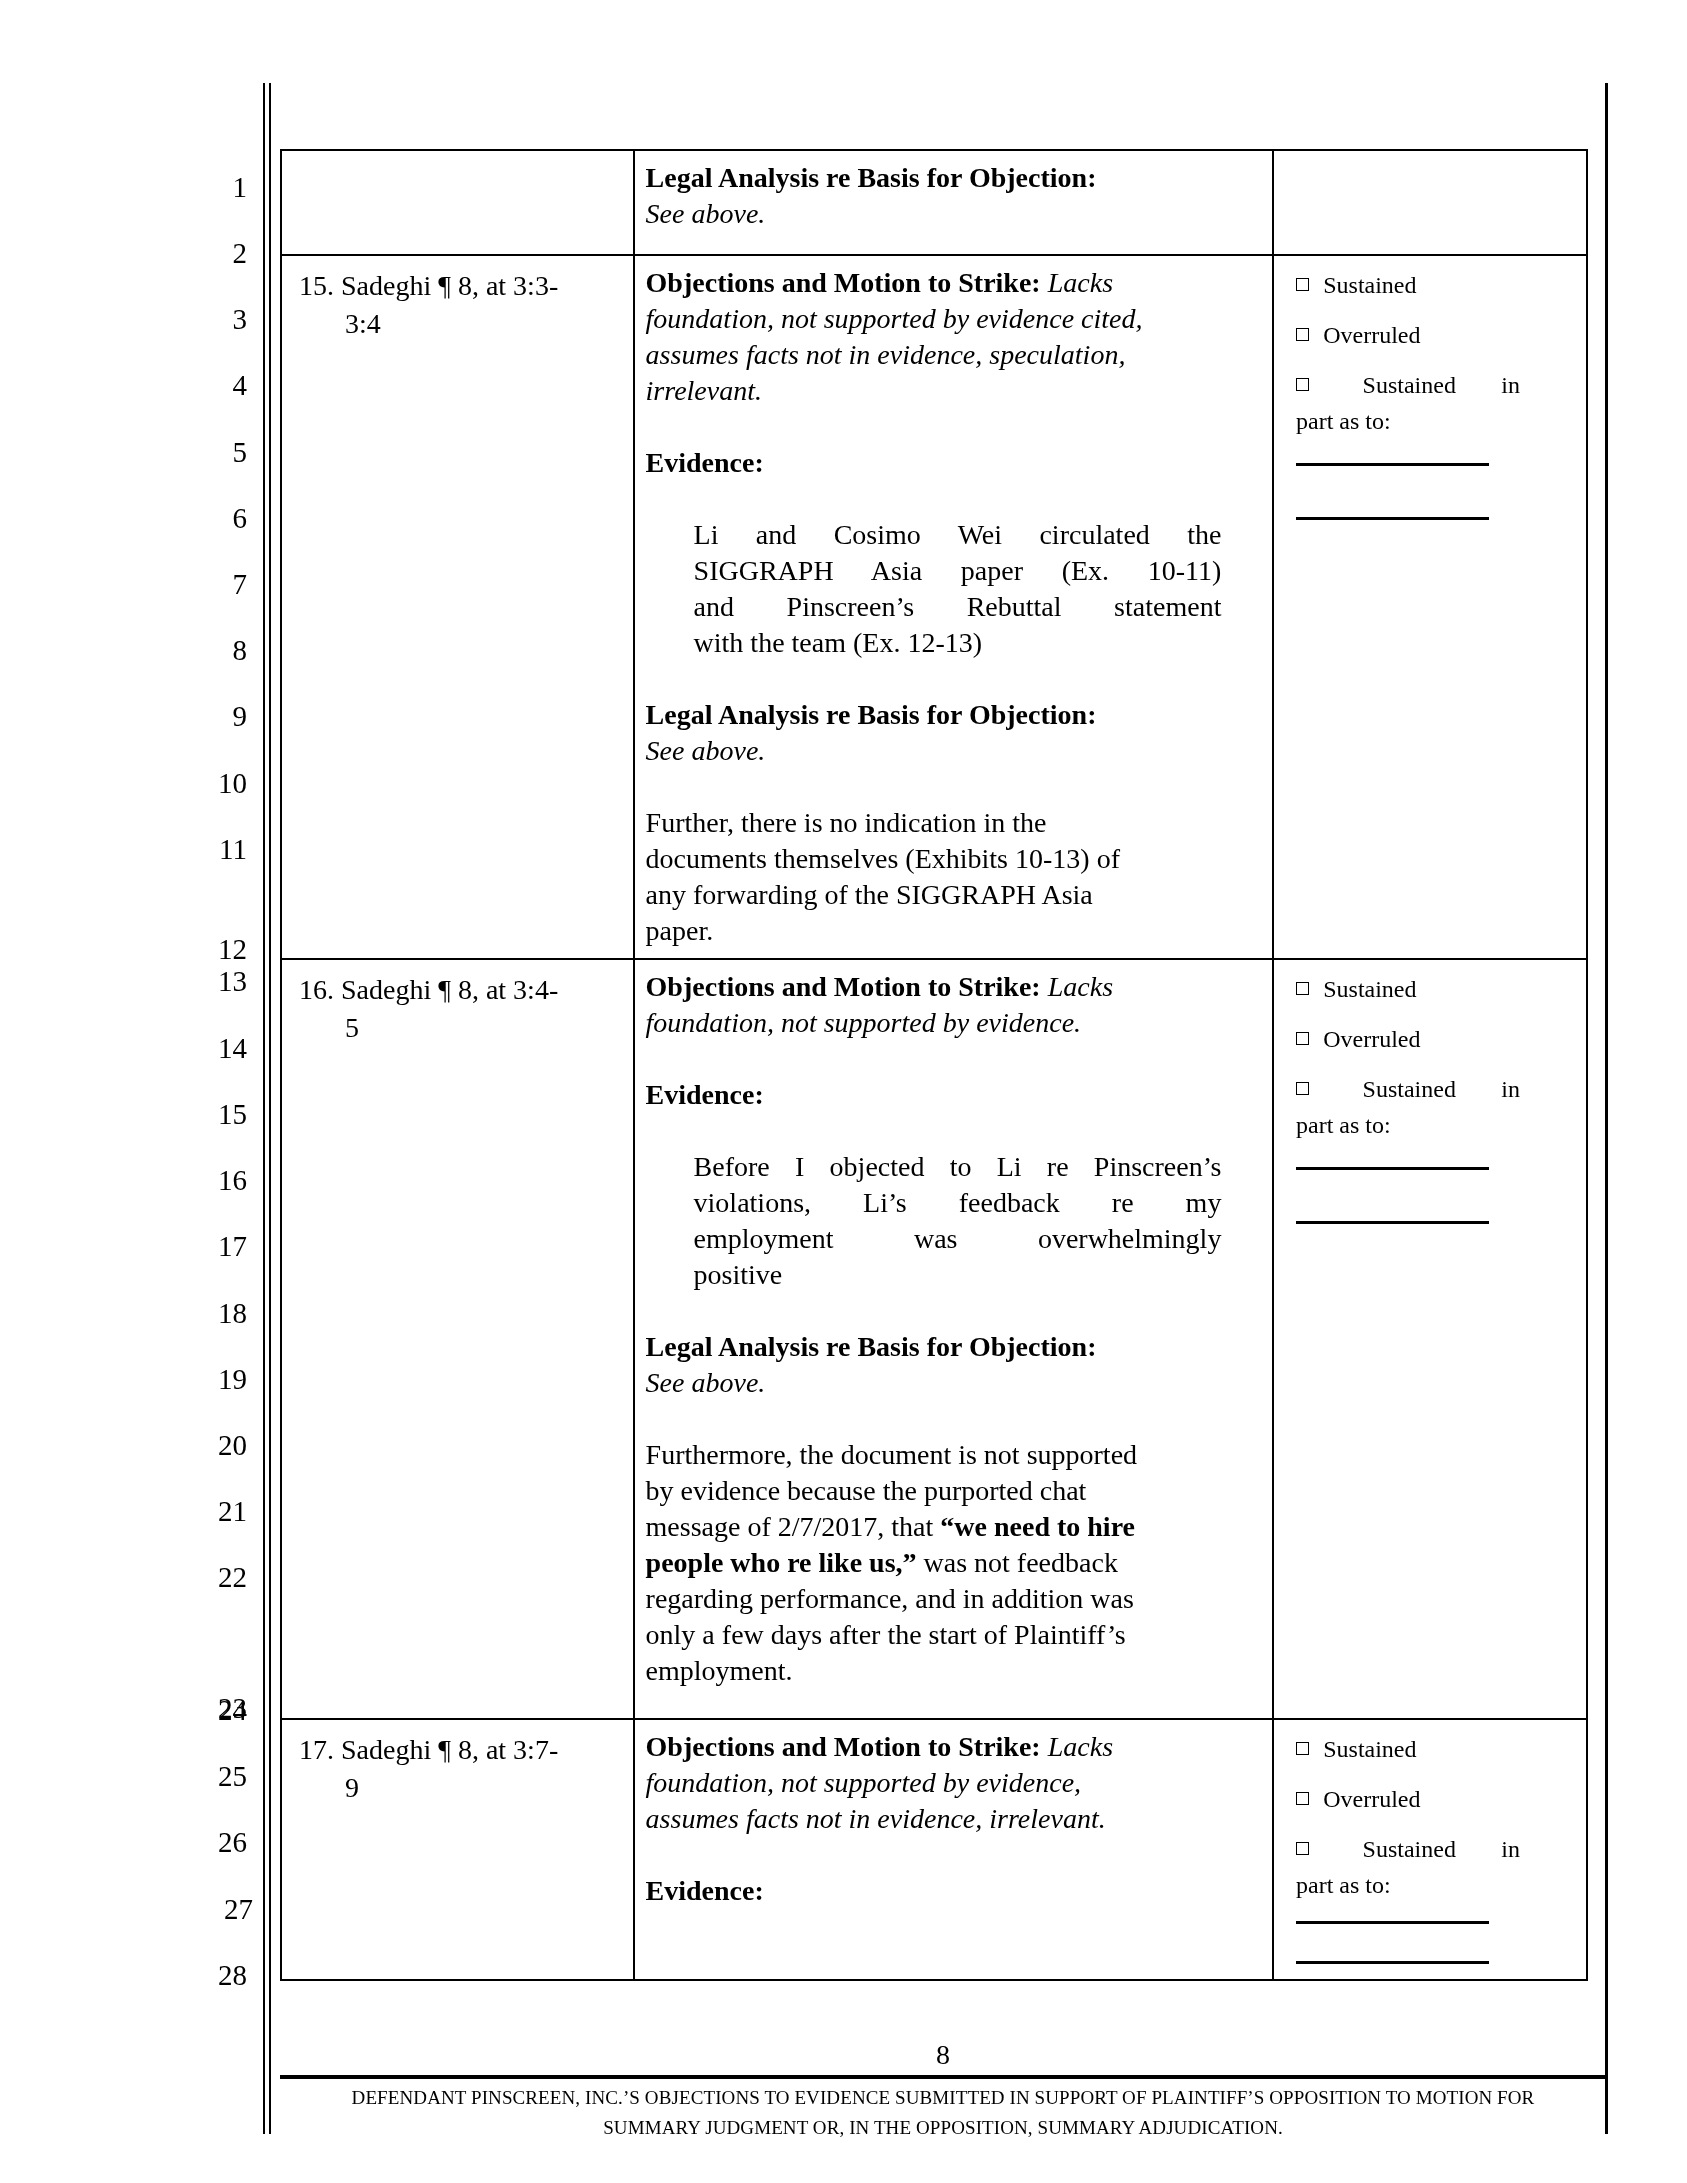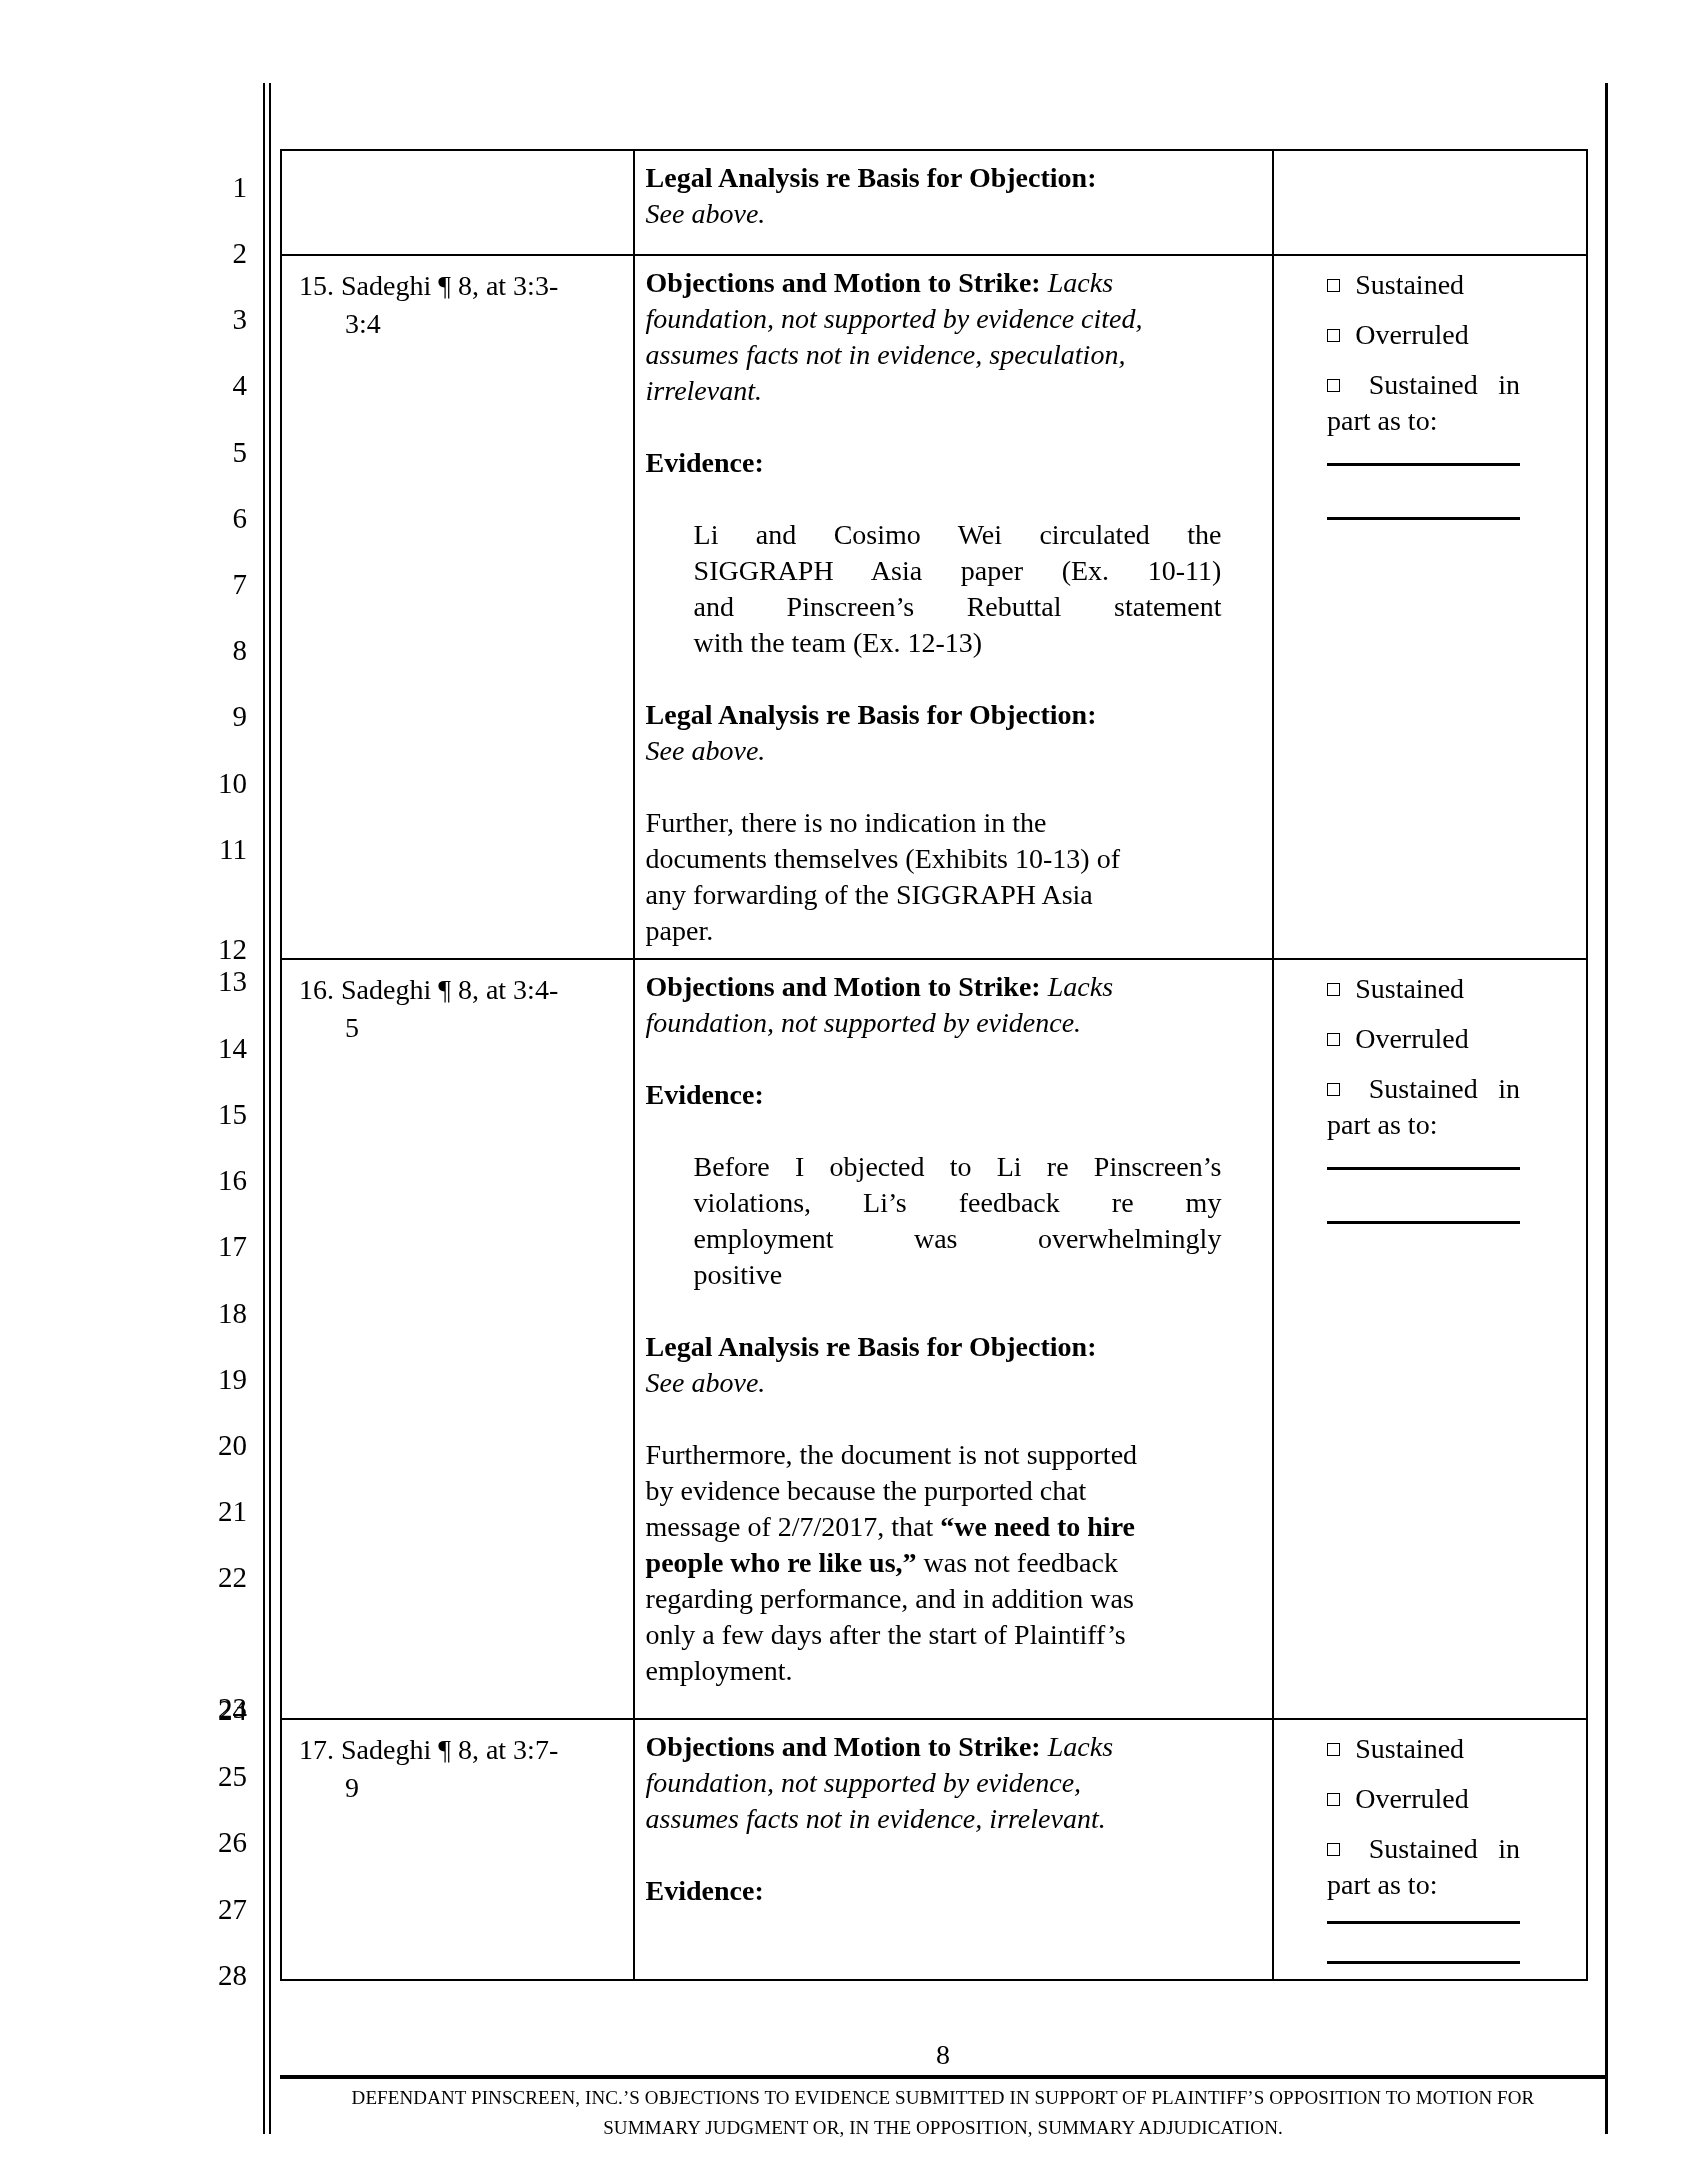--- a/index.html
+++ b/index.html
@@ -9,21 +9,21 @@
   .ln{position:absolute;left:0;width:247px;text-align:right;font-size:29px;line-height:33px;}
   .otable{position:absolute;left:280px;top:149px;width:1308px;border:2.6px solid #000;box-sizing:border-box;background:#fff;}
   .trow{display:flex;border-top:2.6px solid #000;overflow:hidden;}
   .trow.first{border-top:none;}
   .c1{width:353px;border-right:2px solid #000;padding:10.6px 6.6px 0 17px;box-sizing:border-box;
       font-size:28px;line-height:38px;}
   .c1 .cite{white-space:nowrap;}
   .c1 .cite.cont{padding-left:46px;}
   .c2{width:639px;border-right:2px solid #000;padding:9.3px 14.6px 0 10.6px;box-sizing:border-box;
       font-size:28px;line-height:36px;}
-  .c3{flex:1;padding:10.6px 66px 0 22px;box-sizing:border-box;font-size:28px;line-height:36px;margin-left:31px;}
+  .c3{flex:1;padding:10.6px 66px 0 22px;box-sizing:border-box;font-size:24px;line-height:36px;}
   .block{margin:0 0 36px 0;}
   .block:last-child{margin-bottom:0;}
   .block.bq{margin-left:48px;margin-right:36px;}
   .tline{text-align:left;}
   .tline.stretch{text-align:justify;text-align-last:justify;}
   .seg.b{font-weight:bold;}
   .seg.i{font-style:italic;}
   .cbox{display:inline-block;width:11.2px;height:11.2px;border:1.3px solid #000;margin-right:8px;vertical-align:1.3px;}
   .opt{margin:0 0 14px 0;}
   .sigrule{height:0;border-top:3.3px solid #000;width:193px;}
@@ -65,21 +65,21 @@
       <div class="ln" style="top: 1230px;">17</div>
       <div class="ln" style="top: 1297px;">18</div>
       <div class="ln" style="top: 1363px;">19</div>
       <div class="ln" style="top: 1429px;">20</div>
       <div class="ln" style="top: 1495px;">21</div>
       <div class="ln" style="top: 1561px;">22</div>
       <div class="ln" style="top: 1692px;">23</div>
       <div class="ln" style="top: 1694px;">24</div>
       <div class="ln" style="top: 1760px;">25</div>
       <div class="ln" style="top: 1826px;">26</div>
-      <div class="ln" style="top: 1893px;">27</div>
+      <div class="ln" style="top: 1893px; padding-left: 6px;">27</div>
       <div class="ln" style="top: 1959px; text-align: right;">28</div>
     </div>
 
   <div class="otable">
       <div class="trow first" style="height: 103px;">
         <div class="c1"></div>
         <div class="c2">
           <div class="block">
             <div class="tline"><span class="seg b">Legal Analysis re Basis for Objection:</span></div>
             <div class="tline"><span class="seg i">See above.</span></div>

